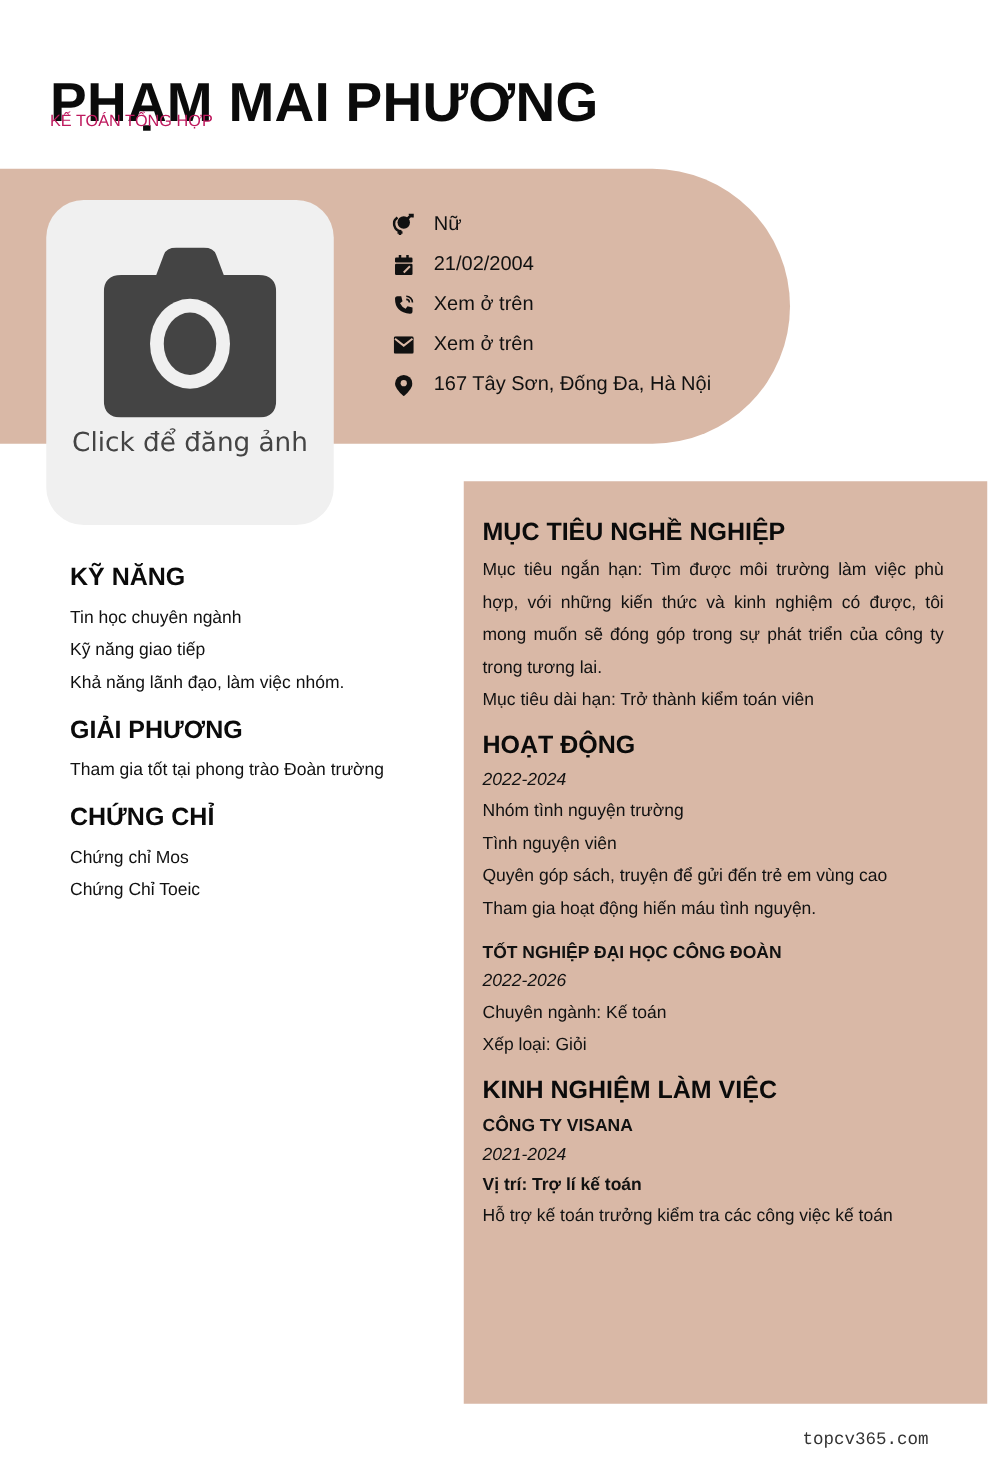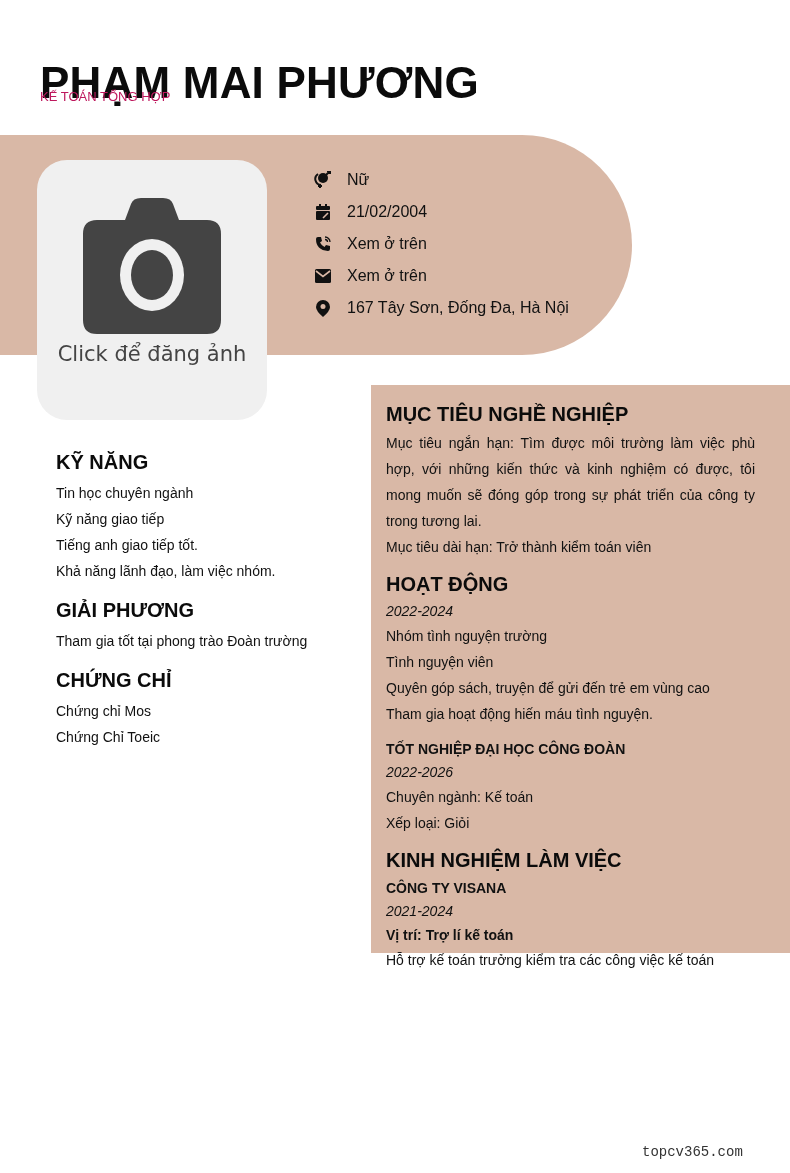--- a/index.html
+++ b/index.html
@@ -19,21 +19,21 @@
     .contact { display: flex; align-items: center; height: 32px; }
     .contact .ic { width: 18px; height: 18px; display: flex; align-items: center; justify-content: center; margin-right: 15px; }
     .contact .txt { font-size: 16px; color: #111; }
 
     .left-col { position: absolute; left: 20px; top: 448px; width: 330px; }
     .sec-title { font-size: 20px; font-weight: bold; color: #0b0b0b; line-height: 28px; }
     .line { font-size: 14px; line-height: 26px; color: #111; }
     .left-sec { margin-bottom: 12px; margin-left: 36px; }
     .left-sec .sec-title { margin-bottom: 4px; }
 
-    .right-panel { position: absolute; left: 371px; top: 385px; width: 419px; height: 568px; background: #d9b8a6; padding: 15px 35px 0 15px; }
+    .right-panel { position: absolute; left: 371px; top: 385px; width: 419px; height: 738px; background: #d9b8a6; padding: 27px 35px 0 15px; }
     .right-sec { margin-bottom: 10px; }
     .right-sec .sec-title { margin-bottom: 2px; }
     .justify { text-align: justify; }
     .italic { font-style: italic; font-size: 14px; line-height: 23px; }
     .bold-sub { font-weight: bold; font-size: 14px; line-height: 24px; }
 
     .footer { position: absolute; left: 642px; top: 1144px; font-family: "Liberation Mono", "DejaVu Sans Mono", monospace; font-size: 14px; color: #333; }
   </style>
 </head>
 <body>
@@ -104,21 +104,20 @@
     </span>
     <span class="txt">167 Tây Sơn, Đống Đa, Hà Nội</span>
   </div>
 </div>
 
 <div class="left-col">
   <div class="left-sec">
     <div class="sec-title">KỸ NĂNG</div>
     <div class="line">Tin học chuyên ngành</div>
     <div class="line">Kỹ năng giao tiếp</div>
-    <div class="line">Tiếng anh giao tiếp tốt.</div>
     <div class="line">Khả năng lãnh đạo, làm việc nhóm.</div>
   </div>
   <div class="left-sec">
     <div class="sec-title">GIẢI PHƯƠNG</div>
     <div class="line">Tham gia tốt tại phong trào Đoàn trường</div>
   </div>
   <div class="left-sec">
     <div class="sec-title">CHỨNG CHỈ</div>
     <div class="line">Chứng chỉ Mos</div>
     <div class="line">Chứng Chỉ Toeic</div>

